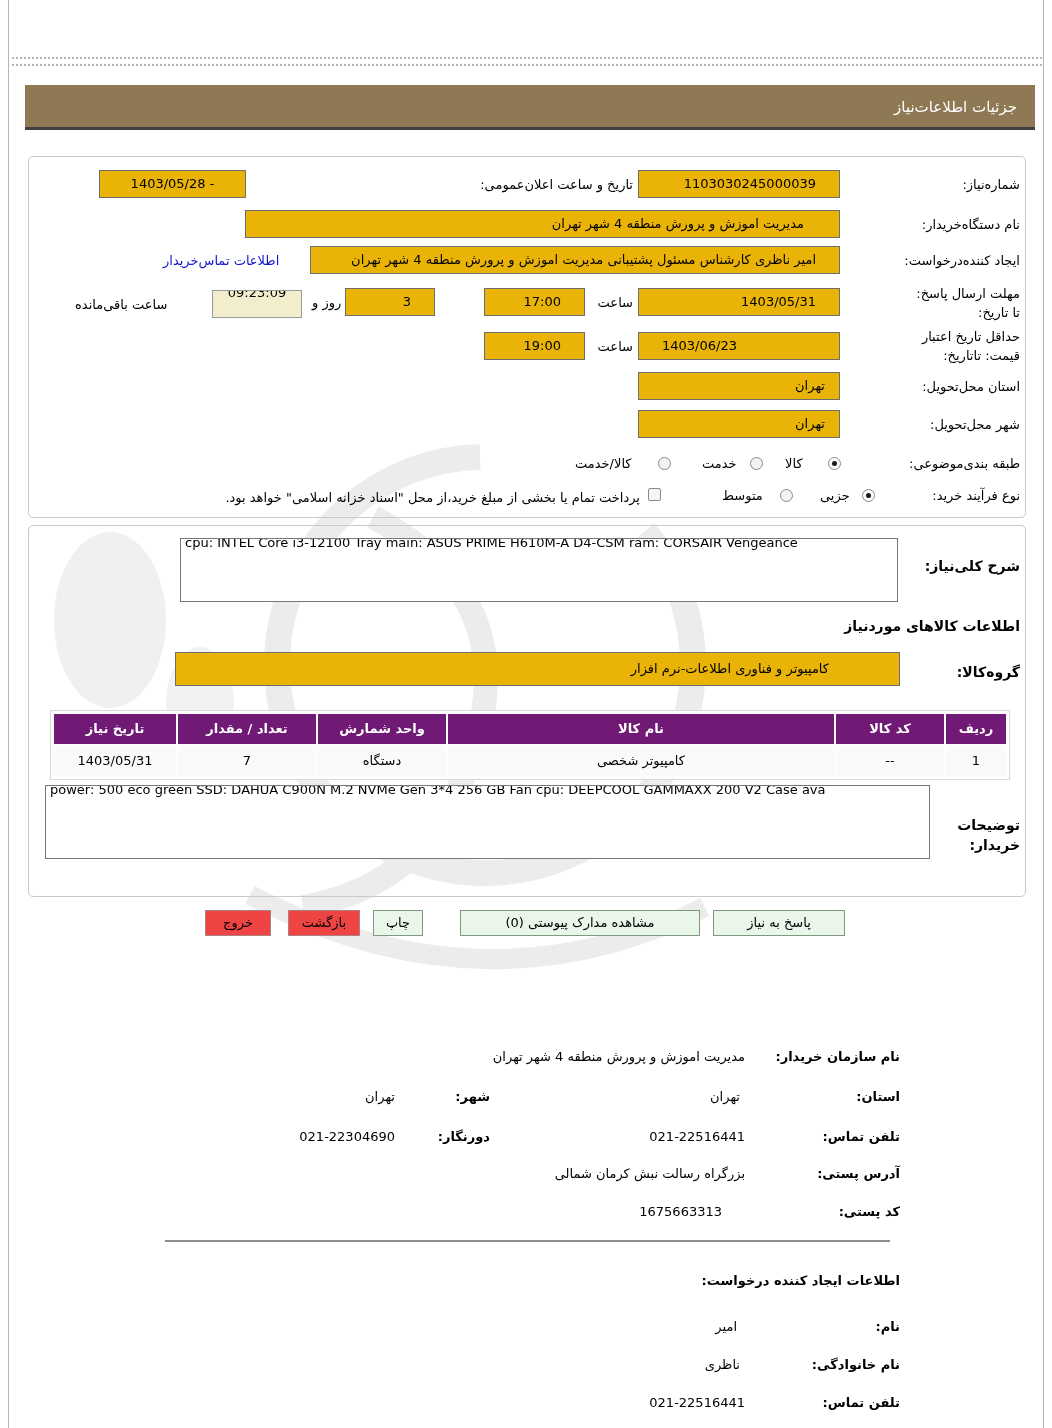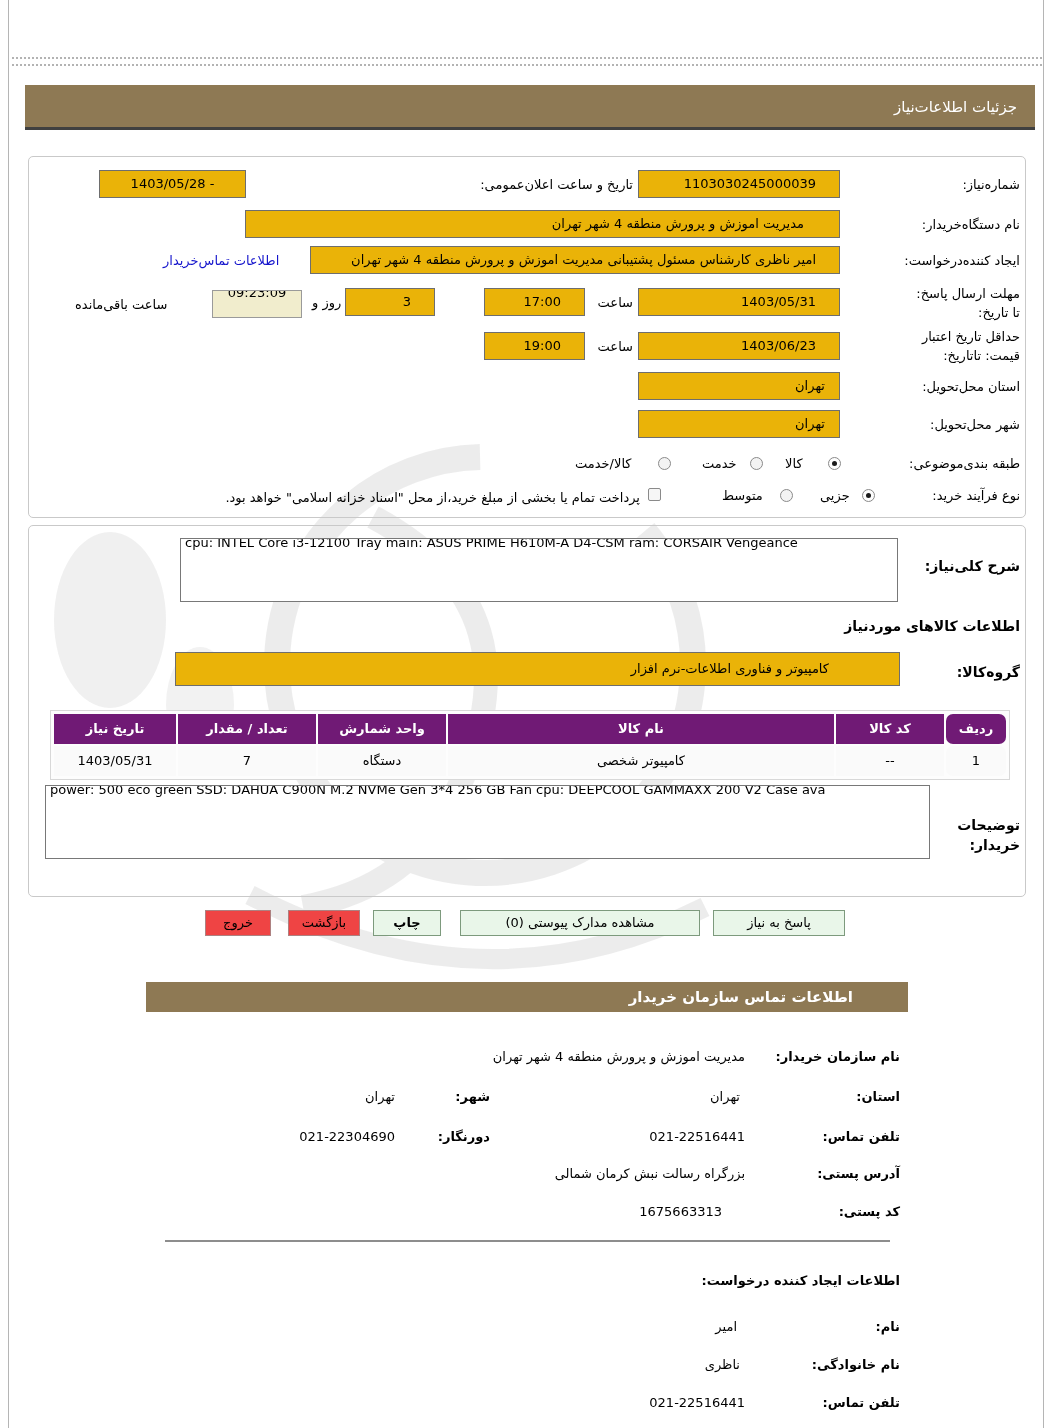--- a/index.html
+++ b/index.html
@@ -30,21 +30,21 @@
   .btn.warn{background:#ef4444;border-color:#ad8181;}
   .countdown{position:absolute;box-sizing:border-box;border:1px solid #9a9a9a;background:#f1edcd;
              z-index:2;overflow:hidden;text-align:center;}
   .countdown .t{display:block;direction:ltr;margin-top:-6px;font-size:13px;}
   .tablewrap{position:absolute;left:50px;top:710px;width:960px;box-sizing:border-box;z-index:2;
              border:1px solid #d8d8d8;background:#fdfdfd;padding:3px;}
   .trow{display:flex;direction:rtl;}
   .th{background:#701a75;color:#fff;font-weight:bold;text-align:center;height:30px;line-height:30px;
       margin-left:2px;overflow:hidden;}
   .td{background:#fafafa;color:#000;text-align:center;height:30px;line-height:30px;margin-left:2px;margin-top:2px;}
-  .c0{width:60px;border-radius:7px;} .c1{width:108px;} .c2{width:386px;} .c3{width:128px;} .c4{width:138px;} .c5{width:122px;margin-left:0;}
+  .c0{width:60px;} .c1{width:108px;} .c2{width:386px;} .c3{width:128px;} .c4{width:138px;} .c5{width:122px;margin-left:0;}
   .link{color:#1414cc;cursor:pointer;}
   .wm{position:absolute;left:15px;top:425px;z-index:0;opacity:.55;}
   .divider{position:absolute;height:2px;background:#8d8d8d;z-index:2;}
 </style>
 </head>
 <body>
 
 <div class="scene">
 
   <div class="vline" style="left:8px;top:0;height:1428px;"></div>
@@ -87,21 +87,21 @@
   <div class="lbl" style="right:419px;top:294px;">ساعت</div>
   <div class="inp ltr" style="left:484px;top:288px;width:101px;text-align:right;">17:00</div>
   <div class="inp ltr" style="left:345px;top:288px;width:90px;text-align:right;">3</div>
   <div class="lbl" style="left:312px;top:294px;z-index:3;">روز و</div>
   <div class="countdown" style="left:212px;top:290px;width:90px;height:28px;">
     <span class="t">09:23:09</span>
   </div>
   <div class="lbl" style="left:75px;top:296px;">ساعت باقی‌مانده</div>
 
   <div class="lbl wrap" style="right:32px;top:328px;width:130px;">حداقل تاریخ اعتبار قیمت: تاتاریخ:</div>
-  <div class="inp ltr" style="left:638px;top:332px;width:202px;text-align:right;">1403/06/23</div>
+  <div class="inp ltr" style="left:638px;top:332px;width:202px;text-align:left;">1403/06/23</div>
   <div class="lbl" style="right:419px;top:338px;">ساعت</div>
   <div class="inp ltr" style="left:484px;top:332px;width:101px;text-align:right;">19:00</div>
 
   <div class="lbl" style="right:32px;top:378px;">استان محل‌تحویل:</div>
   <div class="inp" style="left:638px;top:372px;width:202px;padding-right:14px;">تهران</div>
   <div class="lbl" style="right:32px;top:416px;">شهر محل‌تحویل:</div>
   <div class="inp" style="left:638px;top:410px;width:202px;padding-right:14px;">تهران</div>
 
   <div class="lbl" style="right:32px;top:455px;">طبقه بندی‌موضوعی:</div>
   <span class="radio sel" style="left:828px;top:457px;"></span>
@@ -150,28 +150,24 @@
     </div>
   </div>
 
   <div class="lbl bold wrap" style="right:32px;top:815px;width:82px;font-size:14px;">توضیحات خریدار:</div>
   <div class="ta" style="left:45px;top:785px;width:885px;height:74px;">
     <span class="txt">power:  500 eco green SSD: DAHUA C900N M.2 NVMe  Gen 3*4 256 GB  Fan cpu: DEEPCOOL GAMMAXX 200 V2 Case ava</span>
   </div>
 
   <div class="btn" style="left:713px;width:132px;">پاسخ به نیاز</div>
   <div class="btn" style="left:460px;width:240px;">مشاهده مدارک پیوستی (0)</div>
-  <div class="btn" style="left:373px;width:68px;font-weight:bold;">چاپ</div>
+  <div class="btn" style="left:373px;width:50px;">چاپ</div>
   <div class="btn warn" style="left:288px;width:72px;">بازگشت</div>
   <div class="btn warn" style="left:205px;width:66px;">خروج</div>
 
-  <div class="bar bold" style="left:146px;top:982px;width:762px;height:30px;line-height:30px;
-       padding:0 55px 0 0;font-size:15px;box-sizing:border-box;text-align:right;">
-    <span>اطلاعات تماس سازمان خریدار</span>
-  </div>
 
   <div class="lbl bold" style="right:152px;top:1048px;">نام سازمان خریدار:</div>
   <div class="lbl" style="right:307px;top:1048px;">مدیریت اموزش و پرورش منطقه 4 شهر تهران</div>
 
   <div class="lbl bold" style="right:152px;top:1088px;">استان:</div>
   <div class="lbl" style="right:312px;top:1088px;">تهران</div>
   <div class="lbl bold" style="right:562px;top:1088px;">شهر:</div>
   <div class="lbl" style="right:657px;top:1088px;">تهران</div>
 
   <div class="lbl bold" style="right:152px;top:1128px;">تلفن تماس:</div>

